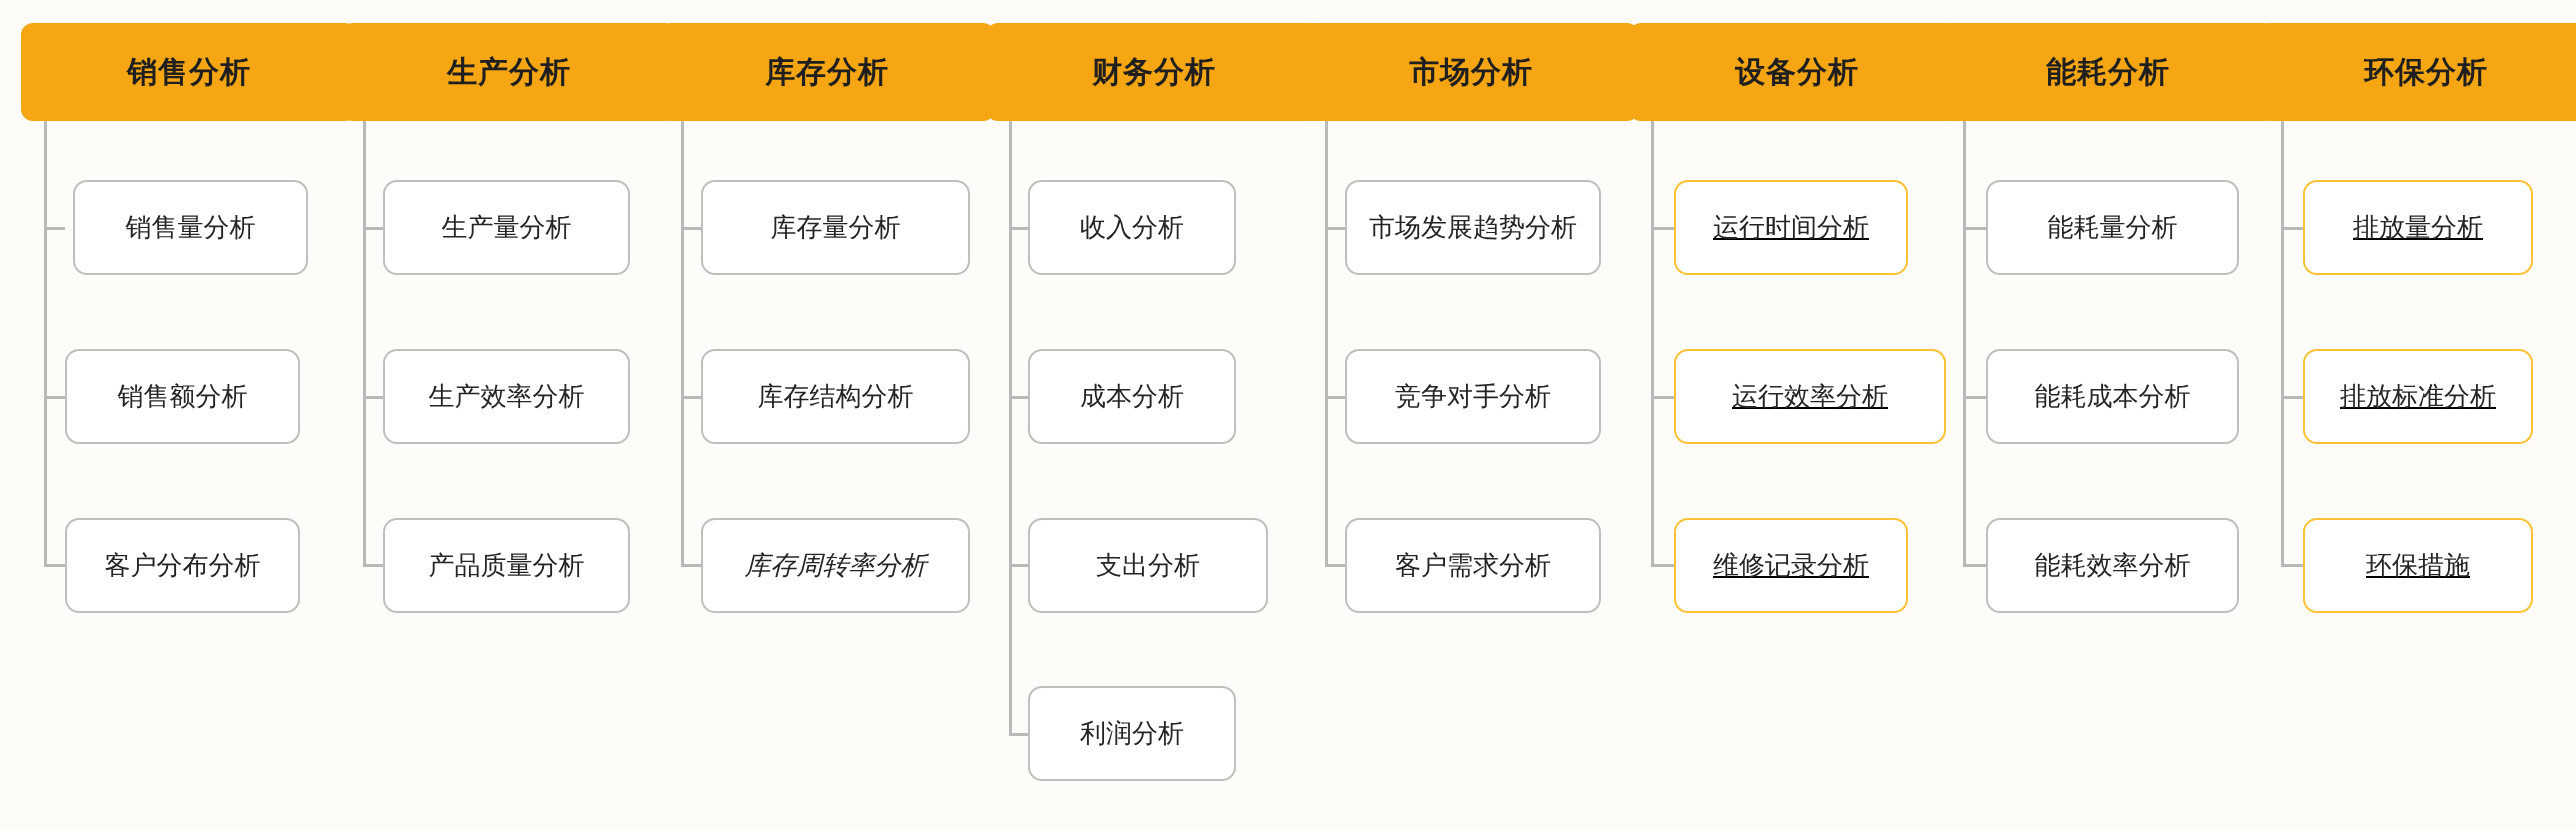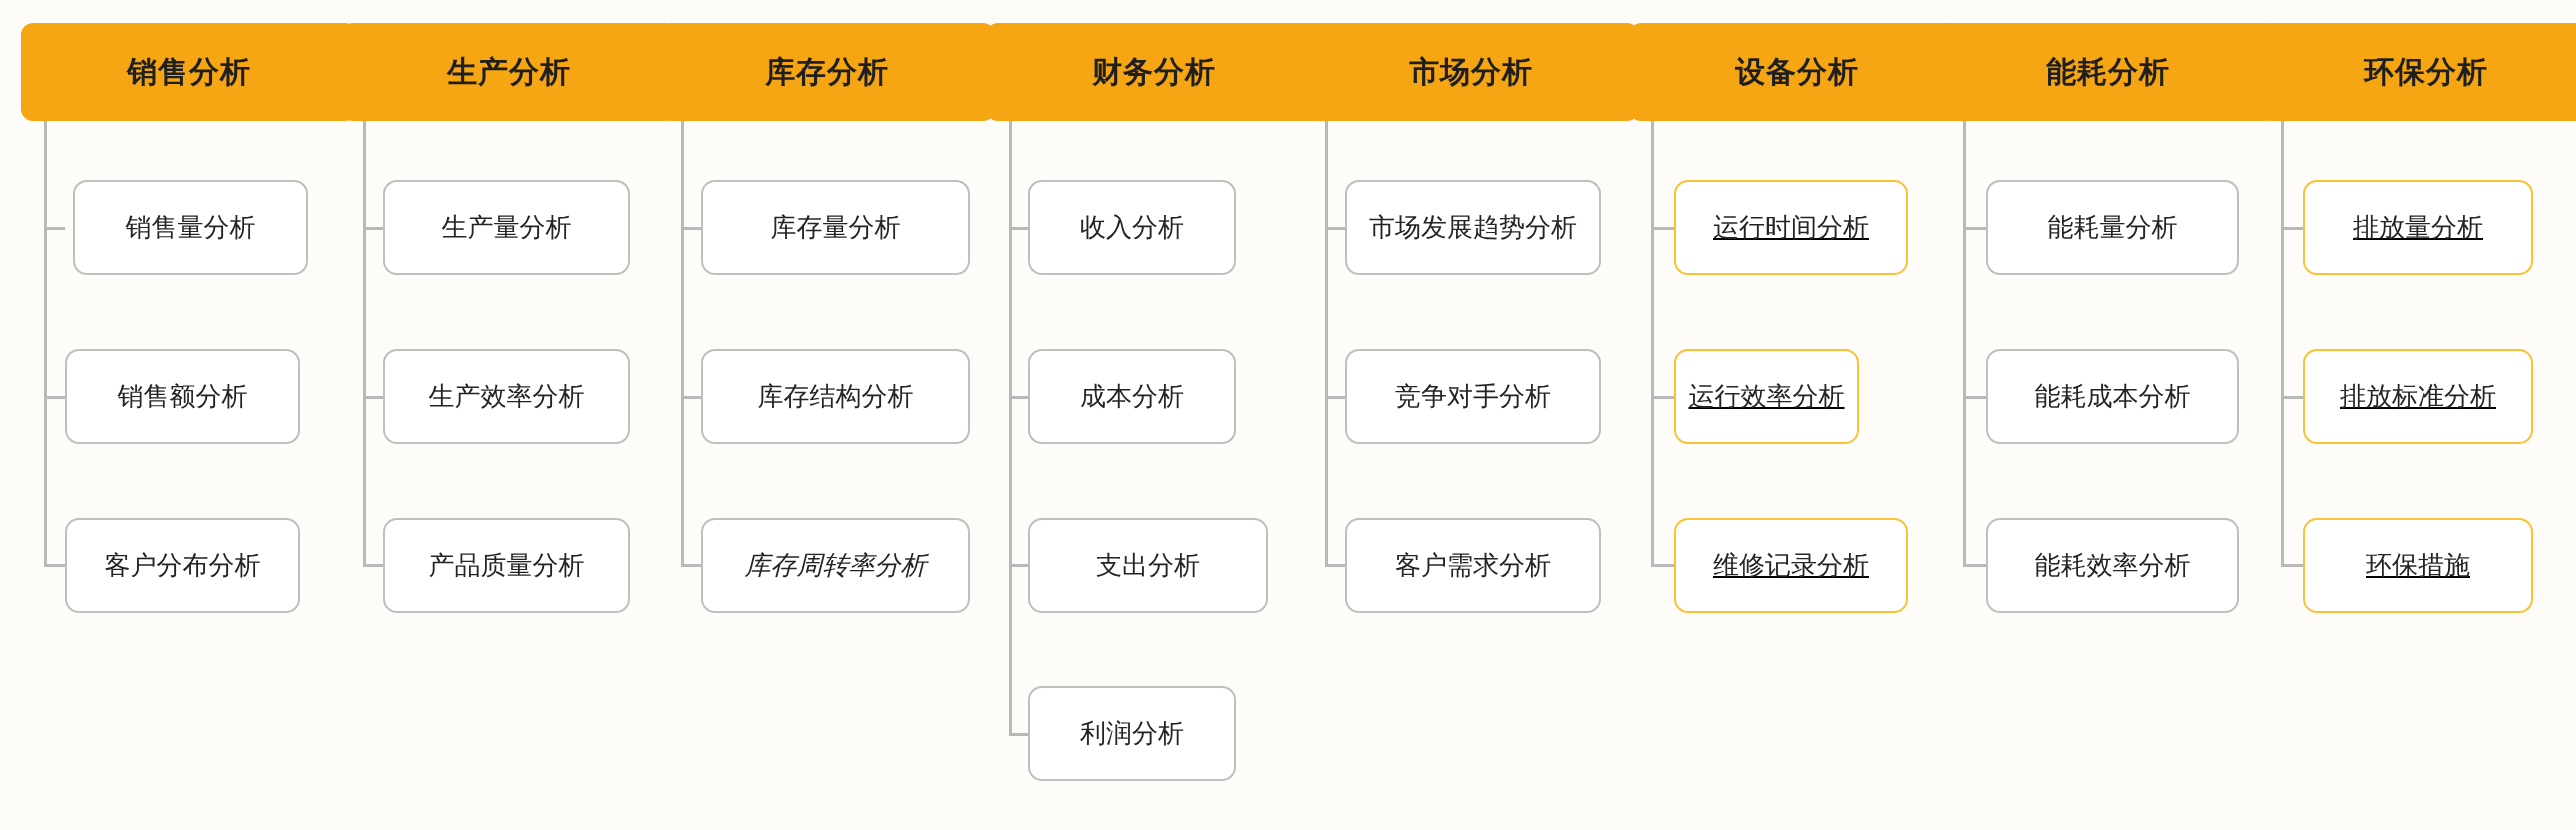--- a/index.html
+++ b/index.html
@@ -166,21 +166,21 @@
     <div class="column">
       <div class="root-node" style="left: 1629px; width: 336px; background: rgb(245, 166, 18);">
         <span class="root-label" style="color: rgb(31, 31, 31);">设备分析</span>
       </div>
       <div class="trunk" style="left: 1651px; top: 121px; height: 444px; background: rgb(185, 185, 185);"></div>
       <div class="stub" style="left: 1651px; top: 227px; width: 23px; background: rgb(185, 185, 185);"></div>
       <div class="child-node accent" style="left: 1674px; top: 180px; width: 234px; border-color: rgb(251, 194, 54); background: rgb(255, 255, 255);">
         <span class="child-label" style="color: rgb(36, 36, 36);">运行时间分析</span>
       </div>
       <div class="stub" style="left: 1651px; top: 396px; width: 23px; background: rgb(185, 185, 185);"></div>
-      <div class="child-node accent" style="left: 1674px; top: 349px; width: 185px; border-color: rgb(251, 194, 54); background: rgb(255, 255, 255);">
+      <div class="child-node accent" style="left: 1674px; top: 349px; width: 272px; border-color: rgb(251, 194, 54); background: rgb(255, 255, 255);">
         <span class="child-label" style="color: rgb(36, 36, 36);">运行效率分析</span>
       </div>
       <div class="stub" style="left: 1651px; top: 564px; width: 23px; background: rgb(185, 185, 185);"></div>
       <div class="child-node accent" style="left: 1674px; top: 518px; width: 234px; border-color: rgb(251, 194, 54); background: rgb(255, 255, 255);">
         <span class="child-label" style="color: rgb(36, 36, 36);">维修记录分析</span>
       </div>
     </div>
     <div class="column">
       <div class="root-node" style="left: 1940px; width: 336px; background: rgb(245, 166, 18);">
         <span class="root-label" style="color: rgb(31, 31, 31);">能耗分析</span>

